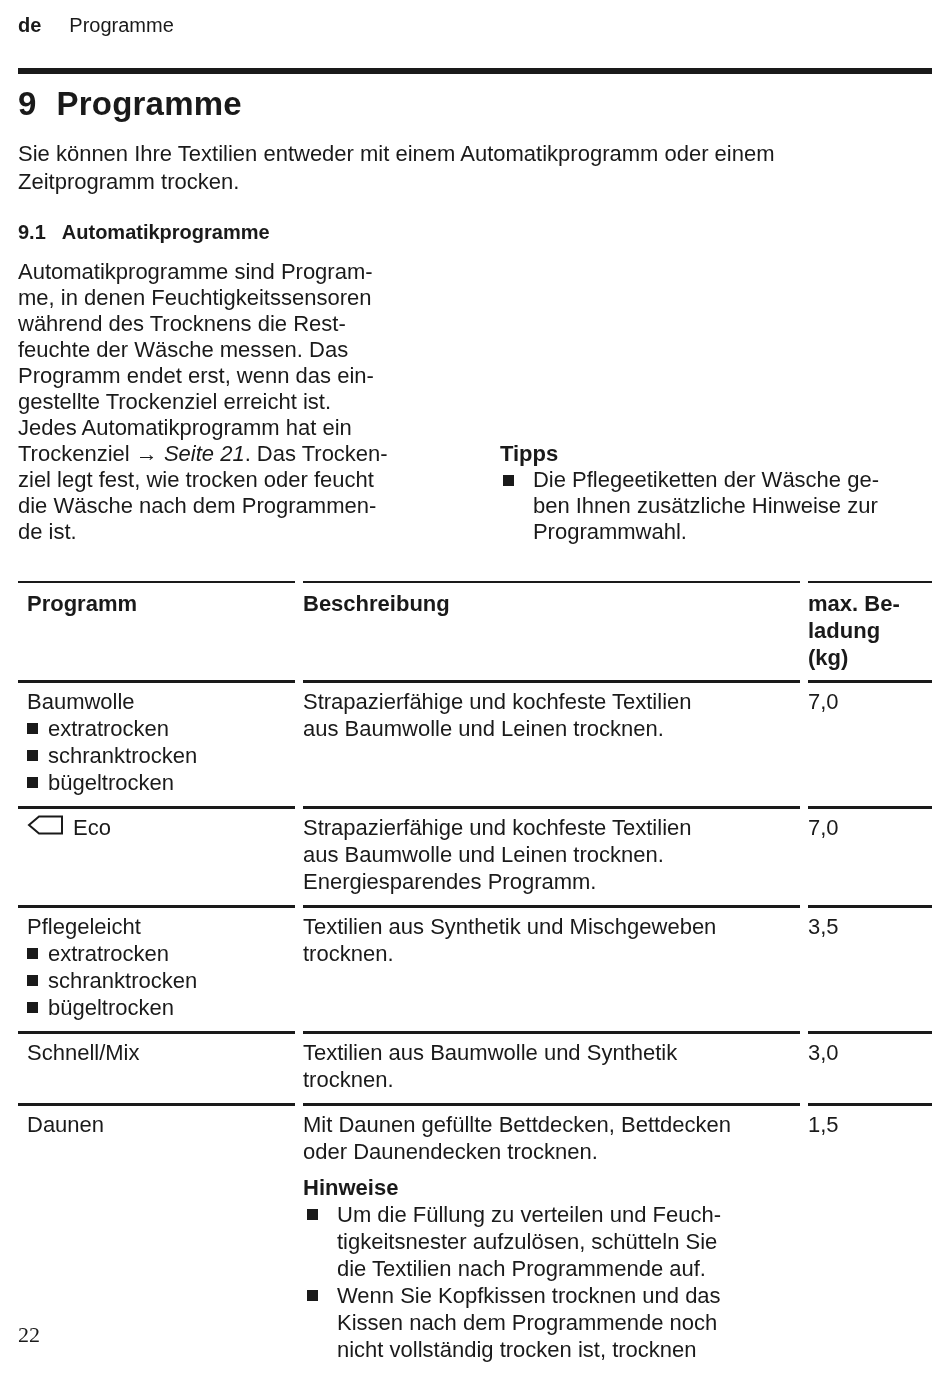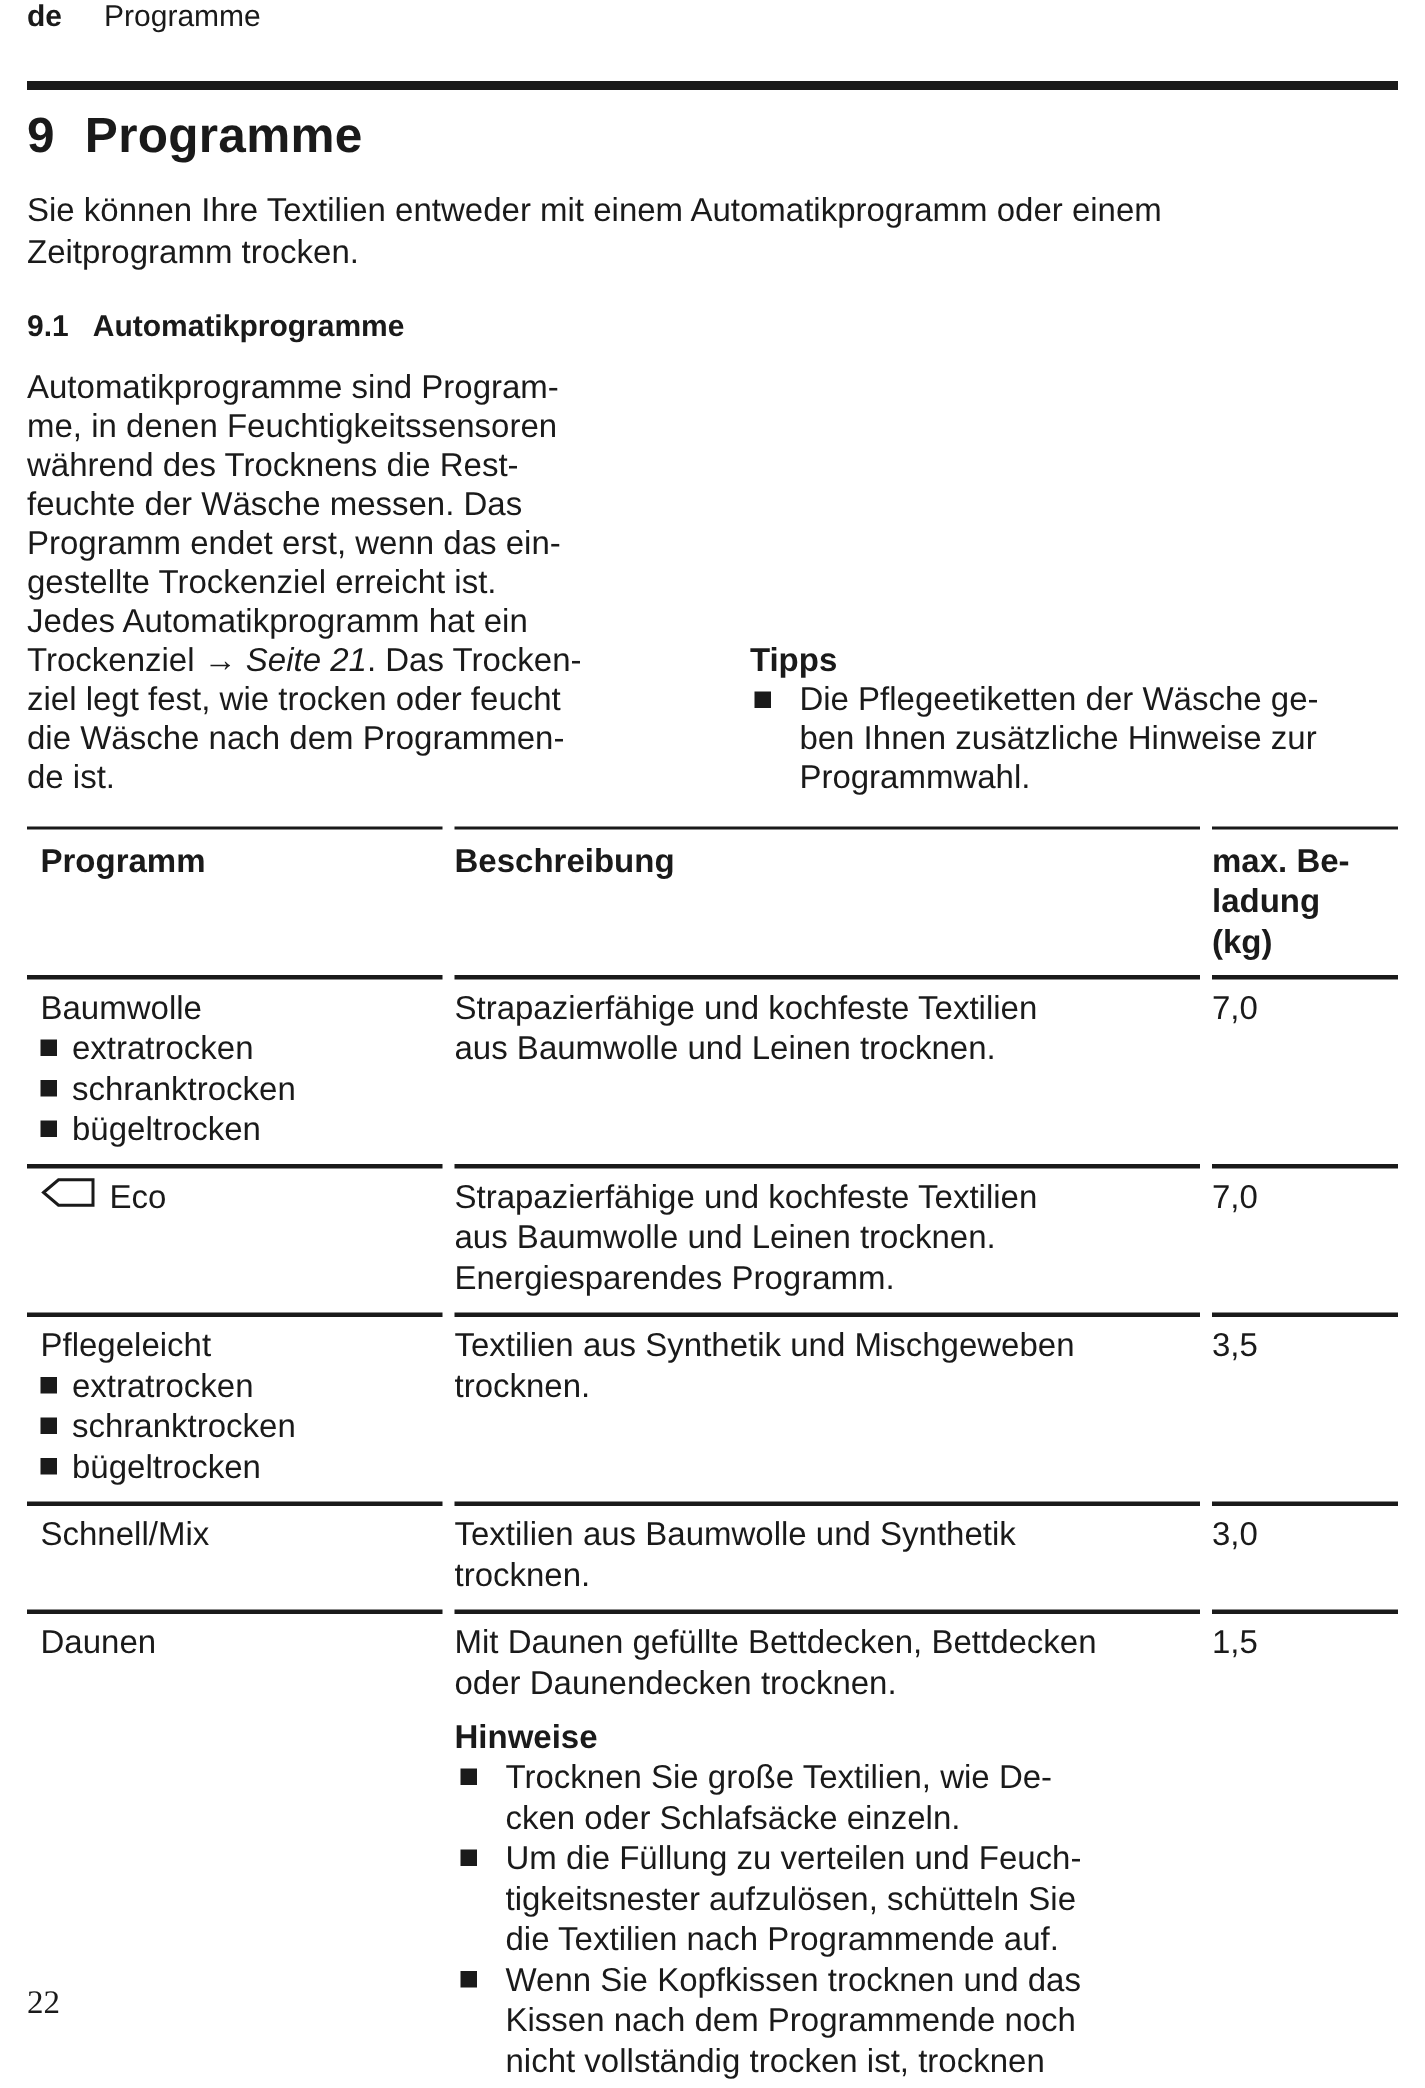--- a/index.html
+++ b/index.html
@@ -7,21 +7,21 @@
     width: 950px; height: 1392px;
     background: #ffffff; color: #1a1a1a;
     font-family: "Liberation Sans", "DejaVu Sans", sans-serif;
     font-size: 22px;
     overflow: hidden;
     position: relative;
   }
   .page { padding: 0 18px; }
 
   
-  .running-header { display: flex; align-items: baseline; font-size: 20px; }
+  .running-header { padding-top: 14px; display: flex; align-items: baseline; font-size: 20px; }
   .lang-tag { font-weight: bold; margin-right: 28px; }
 
   .section-rule { height: 6px; background: #1a1a1a; margin-top: 31px; }
 
   h1.section-title {
     margin: 11px 0 0 0; font-size: 33px; font-weight: bold;
     display: flex; letter-spacing: 0.2px;
   }
   h1 .sec-num { margin-right: 20px; }
 
@@ -42,21 +42,21 @@
 
   .bullet-item { display: flex; align-items: flex-start; }
   .bullet-sq { width: 11px; height: 11px; background: #1a1a1a; flex: none; margin-top: 8px; }
   .tips .bullet-item { padding-left: 3px; }
   .tips .bullet-sq { margin-right: 19px; }
 
   
   .ptable { margin-top: 20px; line-height: 27px; }
   .trow { display: grid; grid-template-columns: 277px 497px 1fr; column-gap: 8px; }
   .trow > div { border-top: 3px solid #1a1a1a; padding: 5px 0 10px 0; }
-  .trow.head > div { border-top: 2px solid #1a1a1a; font-weight: bold; padding-top: 7px; padding-bottom: 9px; }
+  .trow.head > div { border-top: 2px solid #1a1a1a; font-weight: bold; padding-top: 7px; padding-bottom: 9px; margin-top: 16px; }
   .cell-prog { padding-left: 9px !important; }
   .prog-options { margin-top: 0; }
   .prog-options .bullet-sq { margin-right: 10px; }
   .prog-with-icon { display: flex; }
   .eco-icon { margin-right: 9px; flex: none; }
   .notes-heading { font-weight: bold; margin-top: 9px; }
   .notes .bullet-item { padding-left: 4px; }
   .notes .bullet-sq { margin-right: 19px; }
   .row-daunen .cell-desc { padding-bottom: 0; }
 
@@ -199,25 +199,20 @@
       <div class="cell-prog">
         <div>Daunen</div>
       </div>
       <div class="cell-desc">
         <div class="pre">Mit Daunen gefüllte Bettdecken, Bettdecken
 oder Daunendecken trocknen.</div>
         <div class="notes-heading">Hinweise</div>
         <div class="notes">
           <div class="bullet-item">
             <span class="bullet-sq"></span>
-            <span class="pre">Trocknen Sie große Textilien, wie De-
-cken oder Schlafsäcke einzeln.</span>
-          </div>
-          <div class="bullet-item">
-            <span class="bullet-sq"></span>
             <span class="pre">Um die Füllung zu verteilen und Feuch-
 tigkeitsnester aufzulösen, schütteln Sie
 die Textilien nach Programmende auf.</span>
           </div>
           <div class="bullet-item">
             <span class="bullet-sq"></span>
             <span class="pre">Wenn Sie Kopfkissen trocknen und das
 Kissen nach dem Programmende noch
 nicht vollständig trocken ist, trocknen</span>
           </div>

